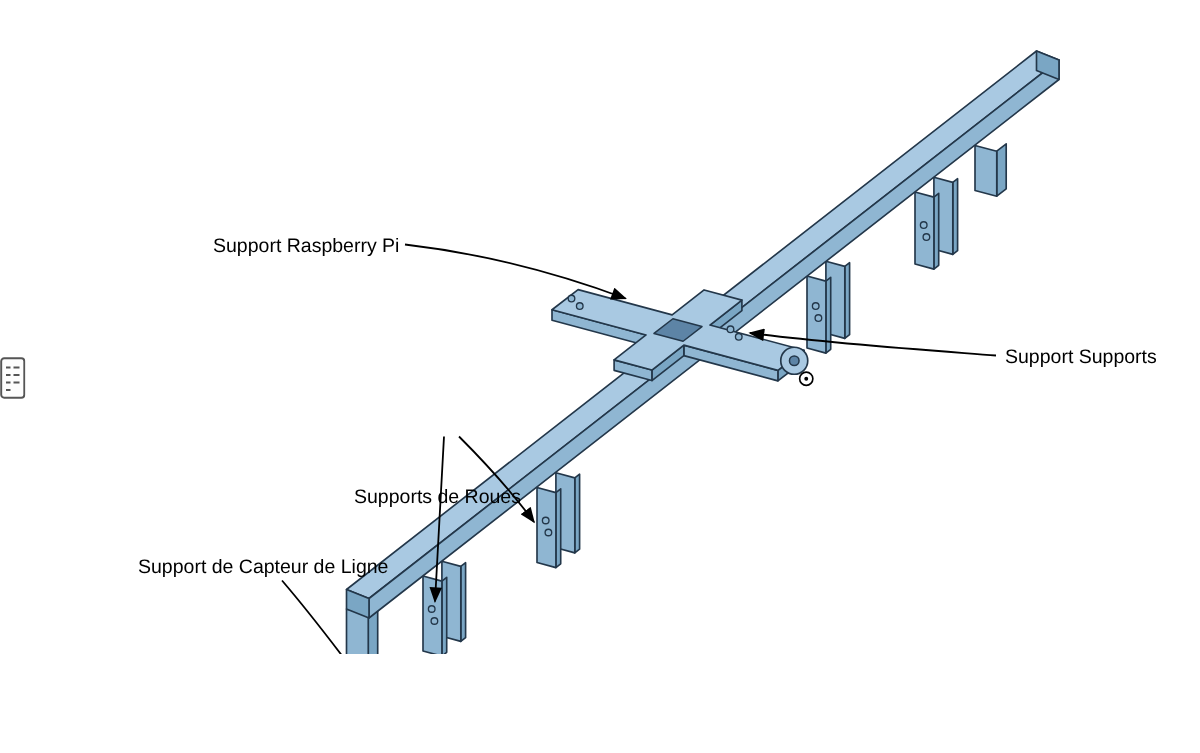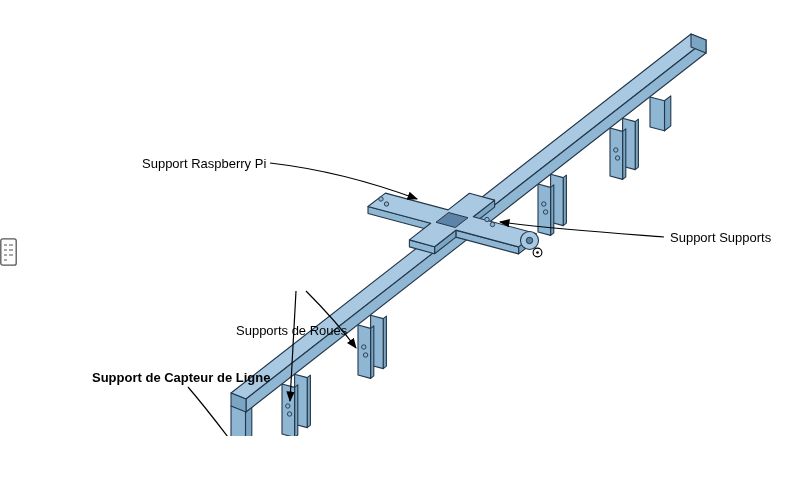--- a/index.html
+++ b/index.html
@@ -122,21 +122,21 @@
       <path class="leader" d="M 664 237 C 612 233, 553 229, 500 222" marker-end="url(#arrow)"></path>
       <path class="leader" d="M 296 291 C 294 327, 292 365, 290 401" marker-end="url(#arrow)"></path>
       <path class="leader" d="M 306 291 C 324 309, 342 329, 356 348" marker-end="url(#arrow)"></path>
       <path class="leader" d="M 188 387 C 206 408, 222 429, 237 449" marker-end="url(#arrow)"></path>
     </g>
   </svg>
 
   <div class="label" style="left:142px;top:156px;">Support Raspberry Pi</div>
   <div class="label" style="left:670px;top:230px;">Support Supports</div>
   <div class="label" style="left:236px;top:275px;margin-top:48px;">Supports de Roues</div>
-  <div class="label" style="left:92px;top:370px;font-weight:bold;">Support de Capteur de Ligne</div>
+  <div class="label" style="left:92px;top:370px;">Support de Capteur de Ligne</div>
 
   <div class="side-tab" title="">
     <svg width="17" height="28" viewBox="0 0 17 28">
       <rect x="0.8" y="0.8" width="15.4" height="26.4" rx="2" fill="#fdfdfd" stroke="#555" stroke-width="1.3"></rect>
       <path d="M4 7 H7 M9 7 H13 M4 12 H7 M9 12 H13 M4 17 H7 M9 17 H13 M4 22 H7" stroke="#555" stroke-width="1.2" fill="none"></path>
     </svg>
   </div>
 
 </div>
 

